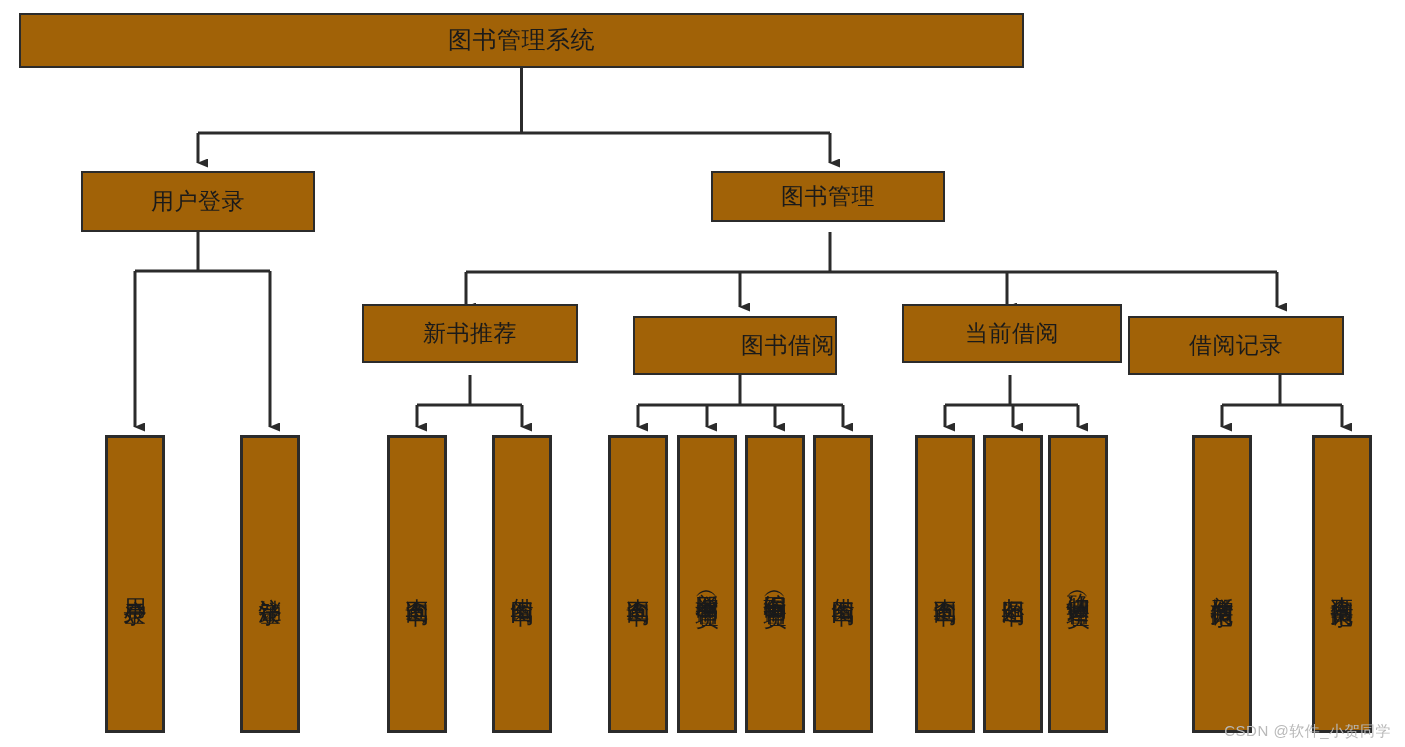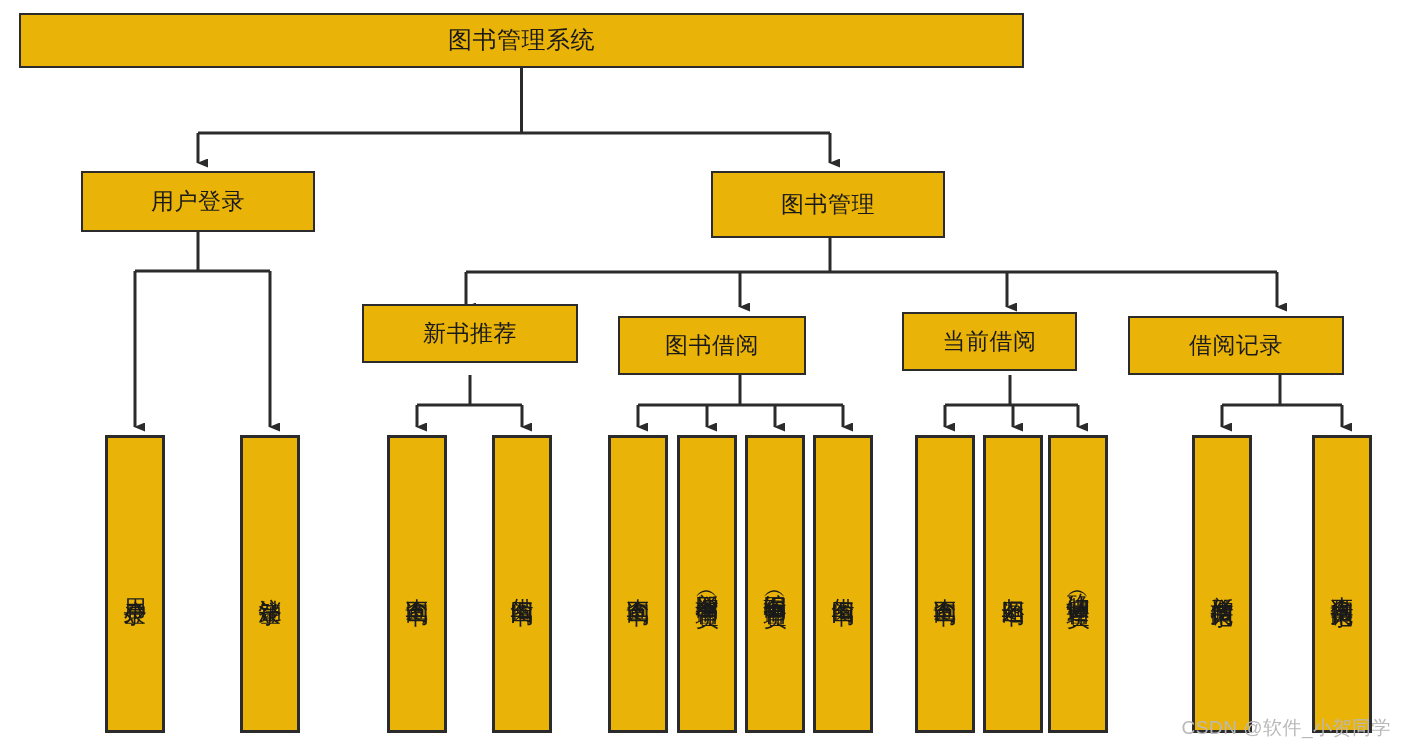--- a/index.html
+++ b/index.html
@@ -22,21 +22,21 @@
     position: absolute;
     left: 0;
     top: 0;
     width: 1405px;
     height: 747px;
     pointer-events: none;
   }
   .node {
     position: absolute;
     box-sizing: border-box;
-    background: #eab308;
+    background: #a16207;
     border: 2px solid #2b2b2b;
     display: flex;
     align-items: center;
     justify-content: center;
     color: #1a1a1a;
   }
   .node-label {
     display: block;
     text-align: center;
     line-height: 1.18;
@@ -64,21 +64,21 @@
     max-height: 268px;
     overflow: visible;
   }
   .node.vertical.wide .node-label {
     max-height: 262px;
   }
   #watermark {
     position: absolute;
     right: 14px;
     bottom: 6px;
-    font-size: 19px;
+    font-size: 15px;
     color: #b9b9b9;
     letter-spacing: 0.5px;
     white-space: nowrap;
     user-select: none;
   }
 </style>
 </head>
 <body>
 
 <div id="diagram-canvas">
@@ -134,33 +134,33 @@
   </svg>
 
   <div class="node root horizontal" style="left:19px; top:13px; width:1005px; height:55px;">
     <span class="node-label">图书管理系统</span>
   </div>
 
   <div class="node horizontal" style="left:81px; top:171px; width:234px; height:61px;">
     <span class="node-label">用户登录</span>
   </div>
 
-  <div class="node horizontal" style="left:711px; top:171px; width:234px; height:67px;">
+  <div class="node horizontal" style="left:711px; top:171px; width:234px; height:51px;">
     <span class="node-label">图书管理</span>
   </div>
 
   <div class="node horizontal" style="left:362px; top:304px; width:216px; height:59px;">
     <span class="node-label">新书推荐</span>
   </div>
 
-  <div class="node horizontal" style="left:618px; top:316px; width:188px; height:59px;">
+  <div class="node horizontal" style="left:633px; top:316px; width:204px; height:59px;justify-content:flex-end;">
     <span class="node-label">图书借阅</span>
   </div>
 
-  <div class="node horizontal" style="left:902px; top:312px; width:175px; height:59px;">
+  <div class="node horizontal" style="left:902px; top:304px; width:220px; height:59px;">
     <span class="node-label">当前借阅</span>
   </div>
 
   <div class="node horizontal" style="left:1128px; top:316px; width:216px; height:59px;">
     <span class="node-label">借阅记录</span>
   </div>
 
   <div class="node vertical" style="left:105px; top:435px; width:60px; height:298px;">
     <span class="node-label">用户登录</span>
   </div>

